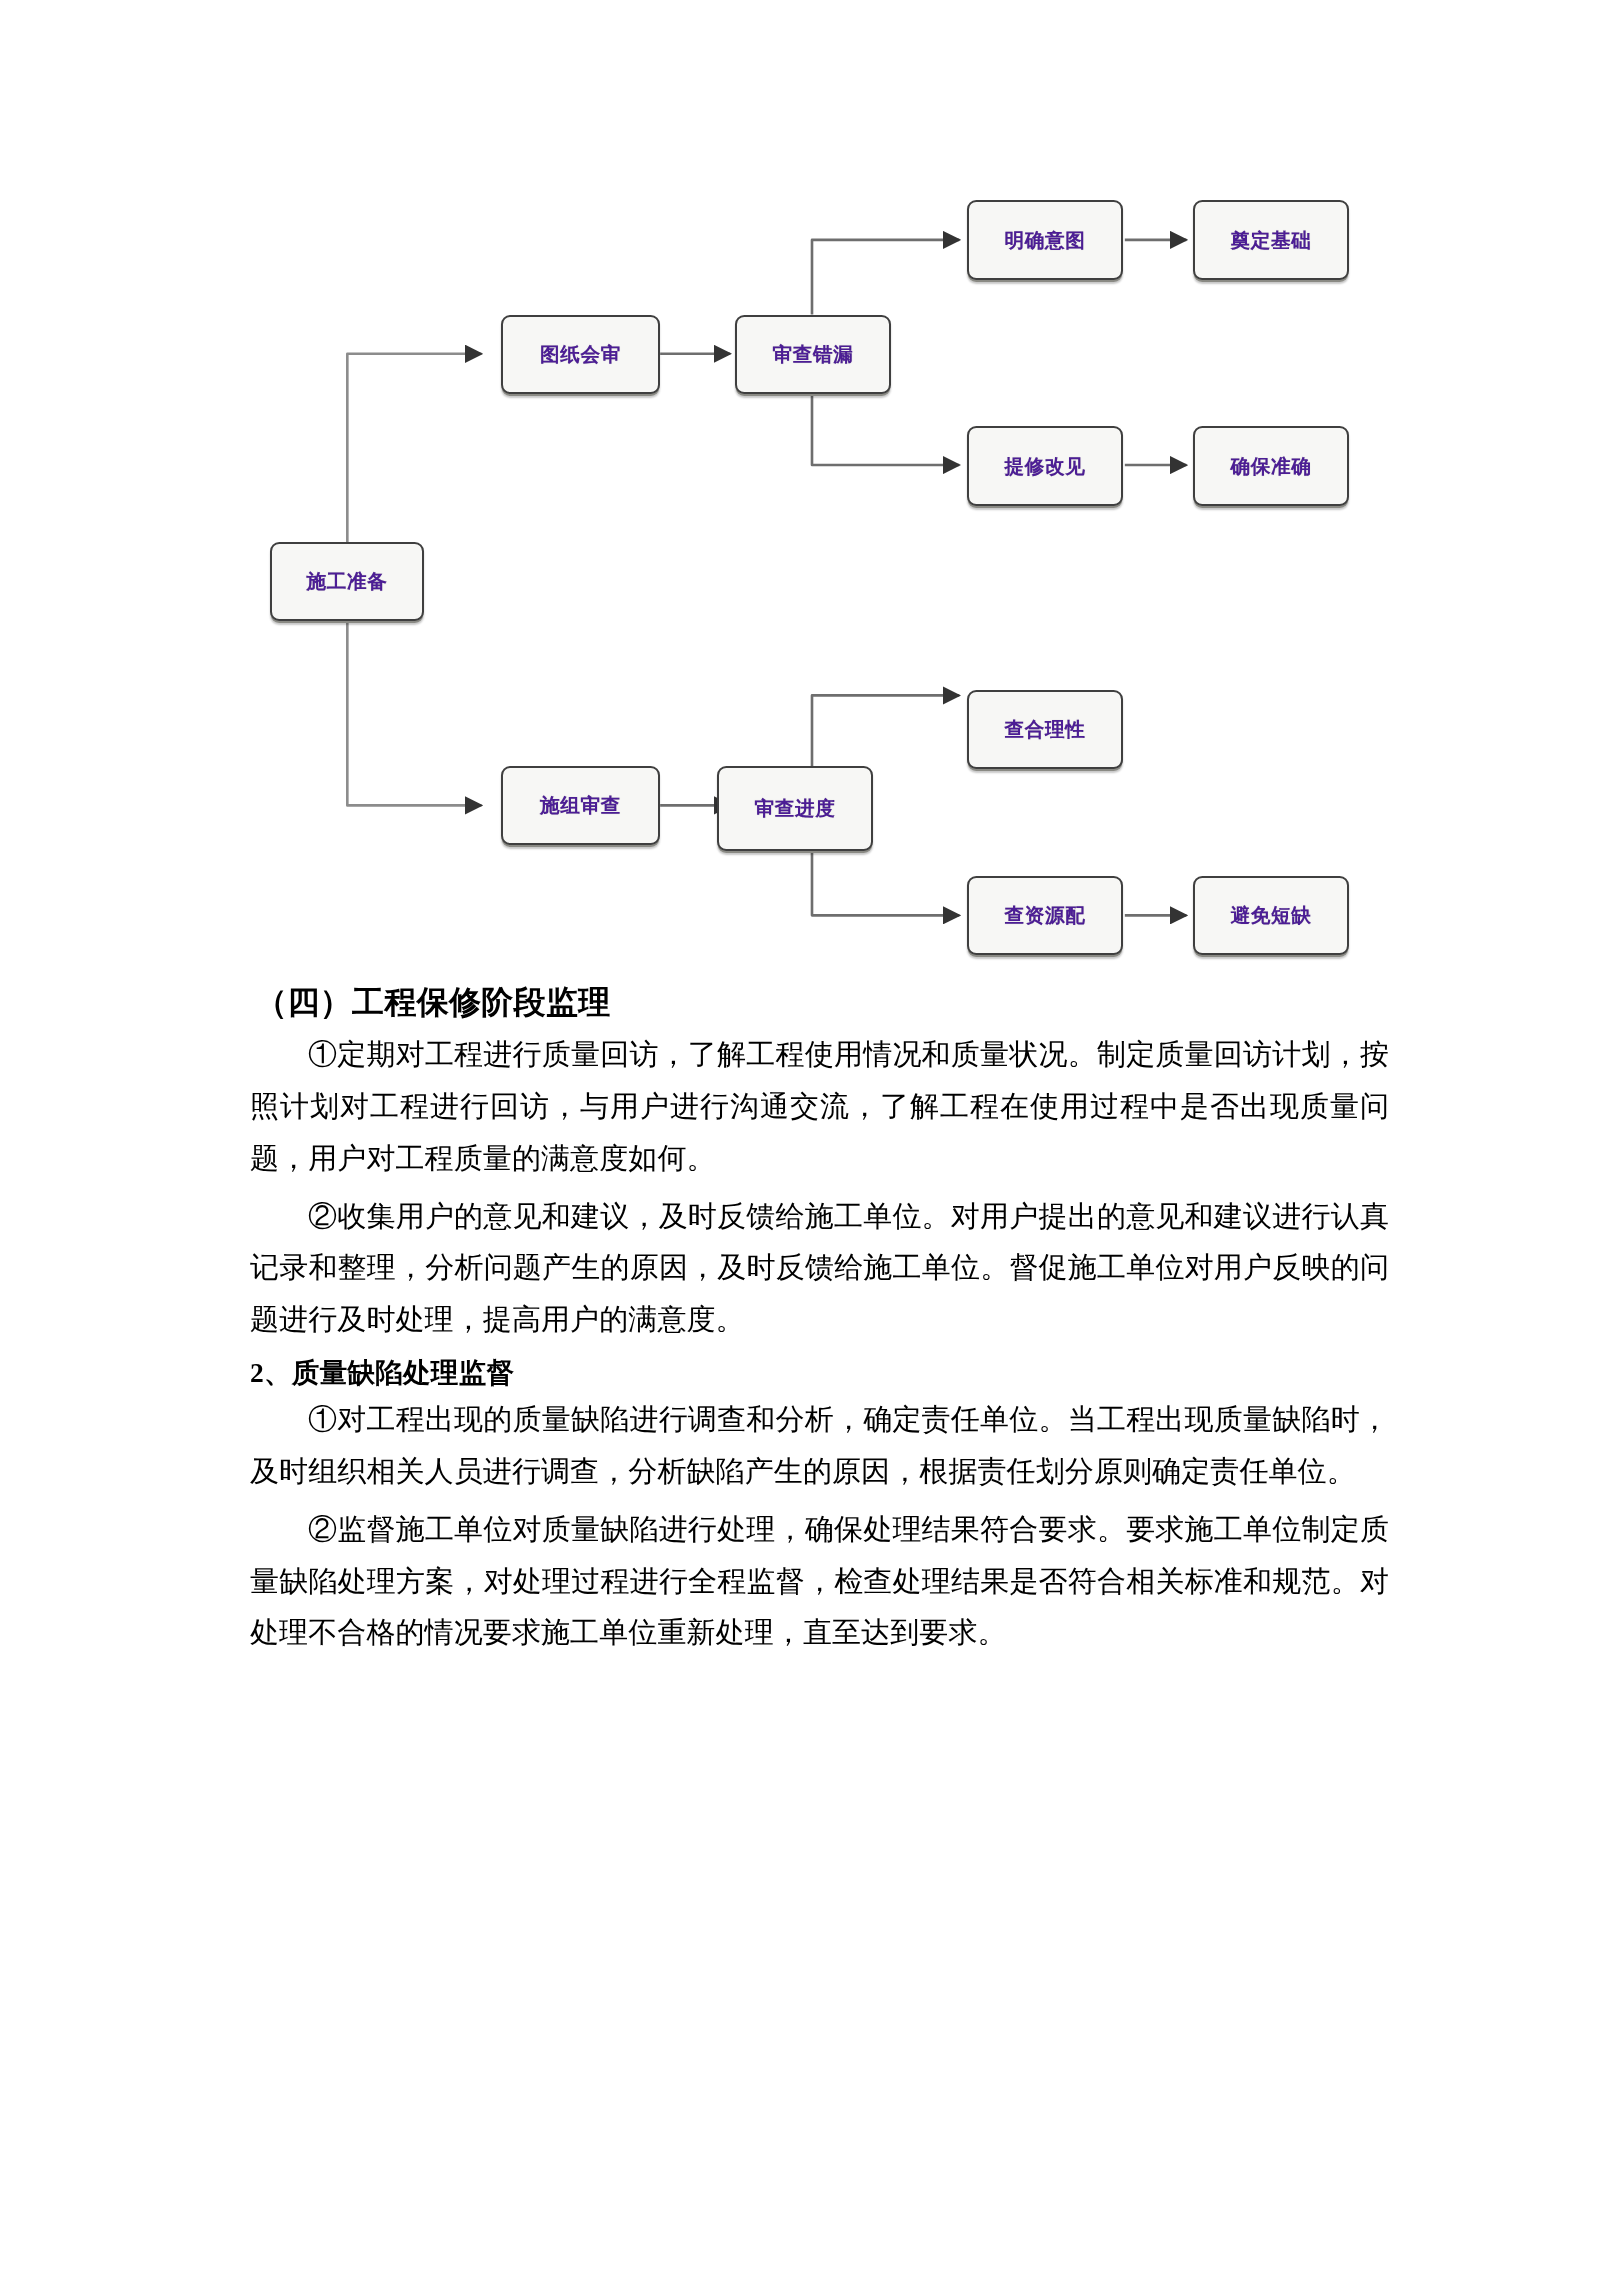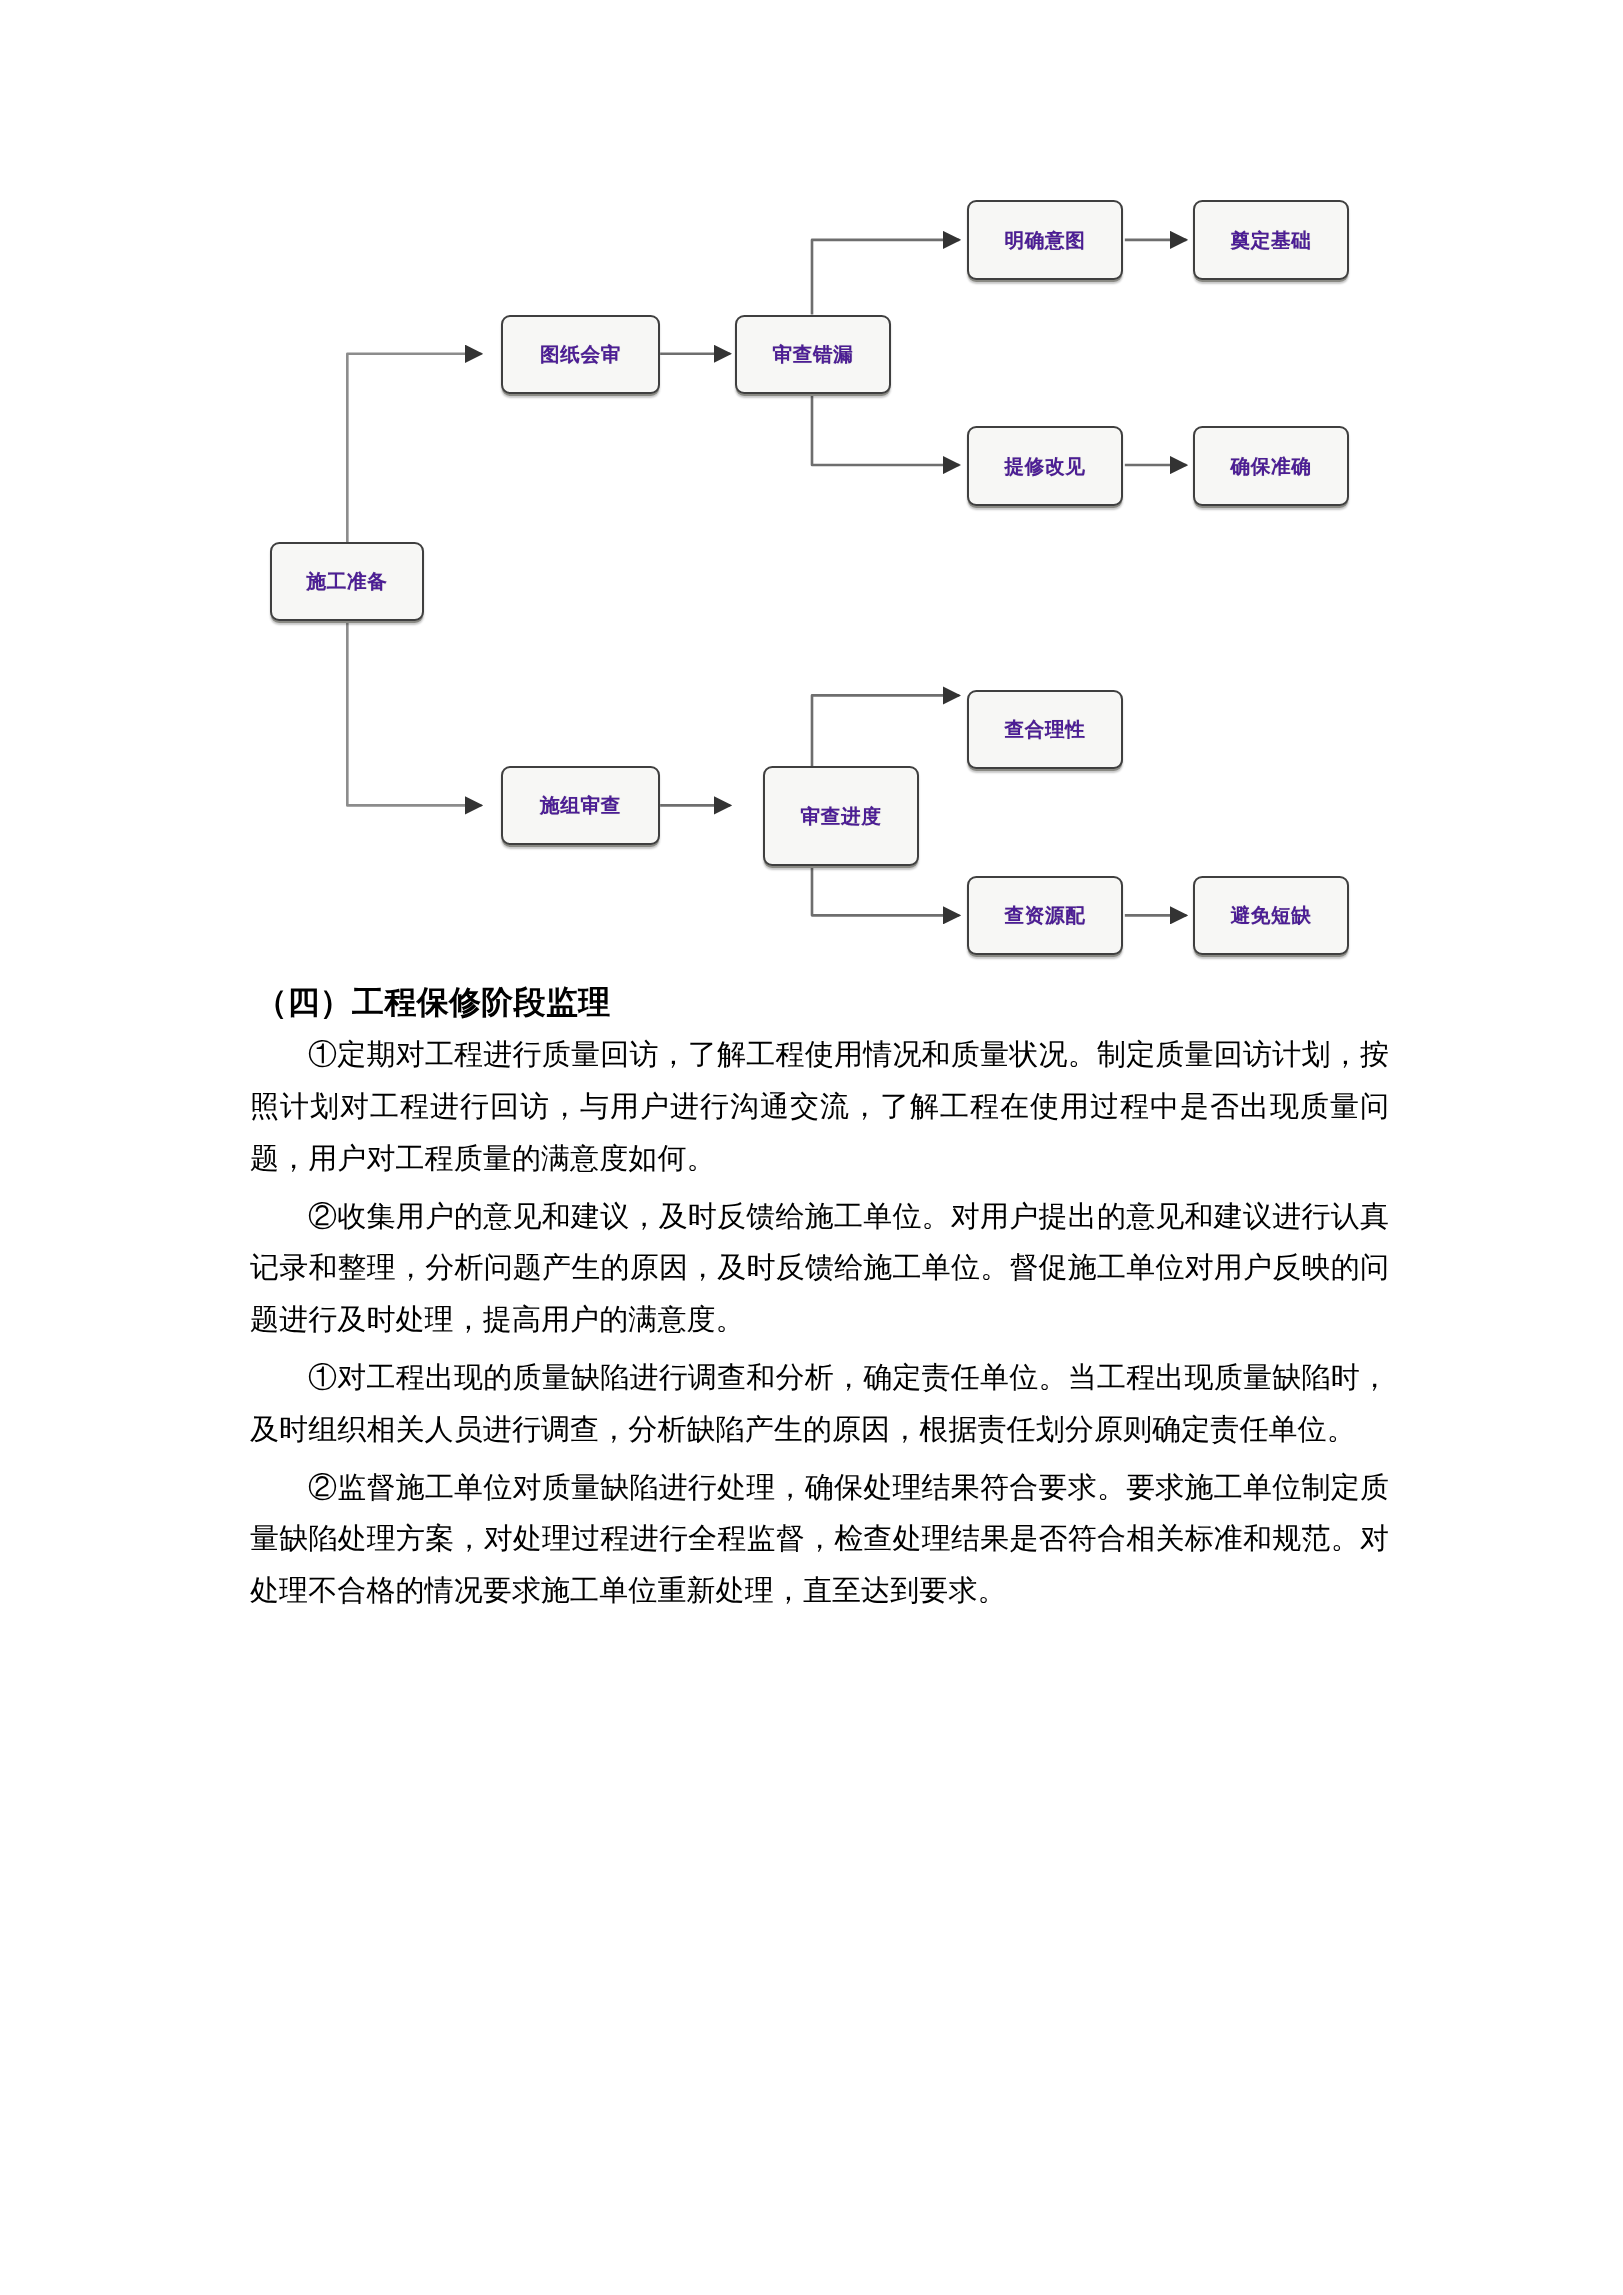--- a/index.html
+++ b/index.html
@@ -138,38 +138,39 @@
     <div class="node" style="left:718px; top:36px;  width:156px; height:80px;">明确意图</div>
 
     <div class="node" style="left:944px; top:36px;  width:156px; height:80px;">奠定基础</div>
 
     <div class="node" style="left:718px; top:262px; width:156px; height:80px;">提修改见</div>
 
     <div class="node" style="left:944px; top:262px; width:156px; height:80px;">确保准确</div>
 
     <div class="node" style="left:252px; top:602px;  width:159px; height:79px;font-family:Liberation Serif, serif;">施组审查</div>
 
-    <div class="node" style="left:514px; top:602px;  width:156px; height:100px;">审查进度</div>
+    <div class="node" style="left:468px; top:602px;  width:156px; height:85px;">审查进度</div>
 
     <div class="node" style="left:718px; top:493px; width:156px; height:79px;margin-top:33px;">查合理性</div>
 
     <div class="node" style="left:718px; top:712px; width:156px; height:79px;">查资源配</div>
 
     <div class="node" style="left:944px; top:712px; width:156px; height:79px;">避免短缺</div>
   </div>
 
   <div class="doc">
 
     <h2 class="heading">（四）工程保修阶段监理</h2>
 
 
     <p class="para">①定期对工程进行质量回访，了解工程使用情况和质量状况。制定质量回访计划，按照计划对工程进行回访，与用户进行沟通交流，了解工程在使用过程中是否出现质量问题，用户对工程质量的满意度如何。</p>
 
     <p class="para">②收集用户的意见和建议，及时反馈给施工单位。对用户提出的意见和建议进行认真记录和整理，分析问题产生的原因，及时反馈给施工单位。督促施工单位对用户反映的问题进行及时处理，提高用户的满意度。</p>
 
+    <h3 class="subheading">2、质量缺陷处理监督</h3>
 
     <p class="para">①对工程出现的质量缺陷进行调查和分析，确定责任单位。当工程出现质量缺陷时，及时组织相关人员进行调查，分析缺陷产生的原因，根据责任划分原则确定责任单位。</p>
 
     <p class="para">②监督施工单位对质量缺陷进行处理，确保处理结果符合要求。要求施工单位制定质量缺陷处理方案，对处理过程进行全程监督，检查处理结果是否符合相关标准和规范。对处理不合格的情况要求施工单位重新处理，直至达到要求。</p>
 
   </div>
 
 </div>
 
 

